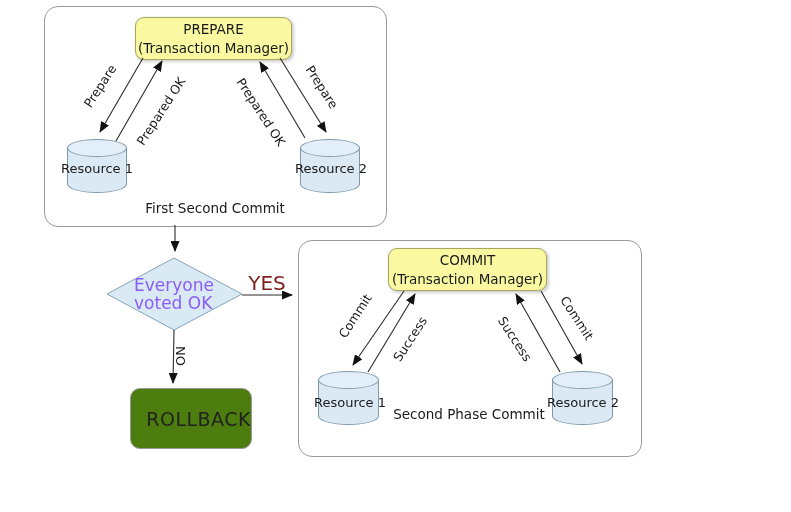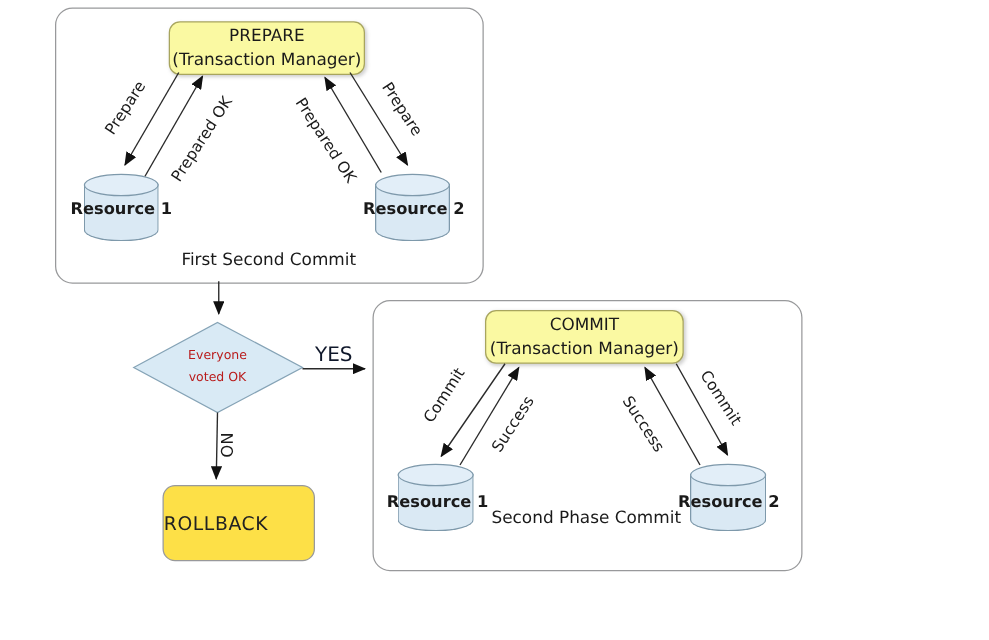--- a/index.html
+++ b/index.html
@@ -25,34 +25,34 @@
     border-radius:0 0 50% 50% / 0 0 9px 9px;
   }
   .cyl-top {
     position:absolute; left:0; right:0; top:0; height:16px;
     background:#e2eef8; border:1px solid #7e99ab; border-radius:50%;
   }
   .label {
     position:absolute; transform:translate(-50%,-50%); white-space:nowrap;
     font-size:13px;
   }
-  .res-label { font-weight:bold; font-size:13px; }
+  .res-label { font-weight:normal; font-size:13px; }
   .cap { font-size:13.5px; }
   .rot-l { transform:translate(-50%,-50%) rotate(-57deg); font-size:12.5px; }
   .rot-r { transform:translate(-50%,-50%) rotate(57deg); font-size:12.5px; }
   .rot-90 { transform:translate(-50%,-50%) rotate(90deg); font-size:13px; }
   .decision-text {
-    position:absolute; transform:translate(-50%,-50%); text-align:center;
-    font-size:10px; line-height:18px; color:#b91c1c; white-space:nowrap;
+    position:absolute; transform:translate(-50%,-50%); 
+    font-size:17px; line-height:18px; color:#8b5cf6; white-space:nowrap;
   }
-  .yes-label { font-size:16px; color:#0f172a; }
+  .yes-label { font-size:20px; color:#7f1d1d; }
   .rollback-box {
-    position:absolute; background:#fde047; border:1px solid #98999b;
-    border-radius:10px; display:flex; align-items:center; justify-content:flex-start;
-    font-size:15px; letter-spacing:0.5px; color:#222222;
+    position:absolute; background:#4d7c0f; border:1px solid #98999b;
+    border-radius:10px; display:flex; align-items:center; justify-content:flex-end;
+    font-size:19px; letter-spacing:0.5px; color:#222222;
   }
   svg.overlay { position:absolute; left:0; top:0; pointer-events:none; }
 </style>
 </head>
 <body>
 
 <div id="canvas">
 
   <div class="container" style="left:44px; top:6px; width:341px; height:219px;"></div>
 

